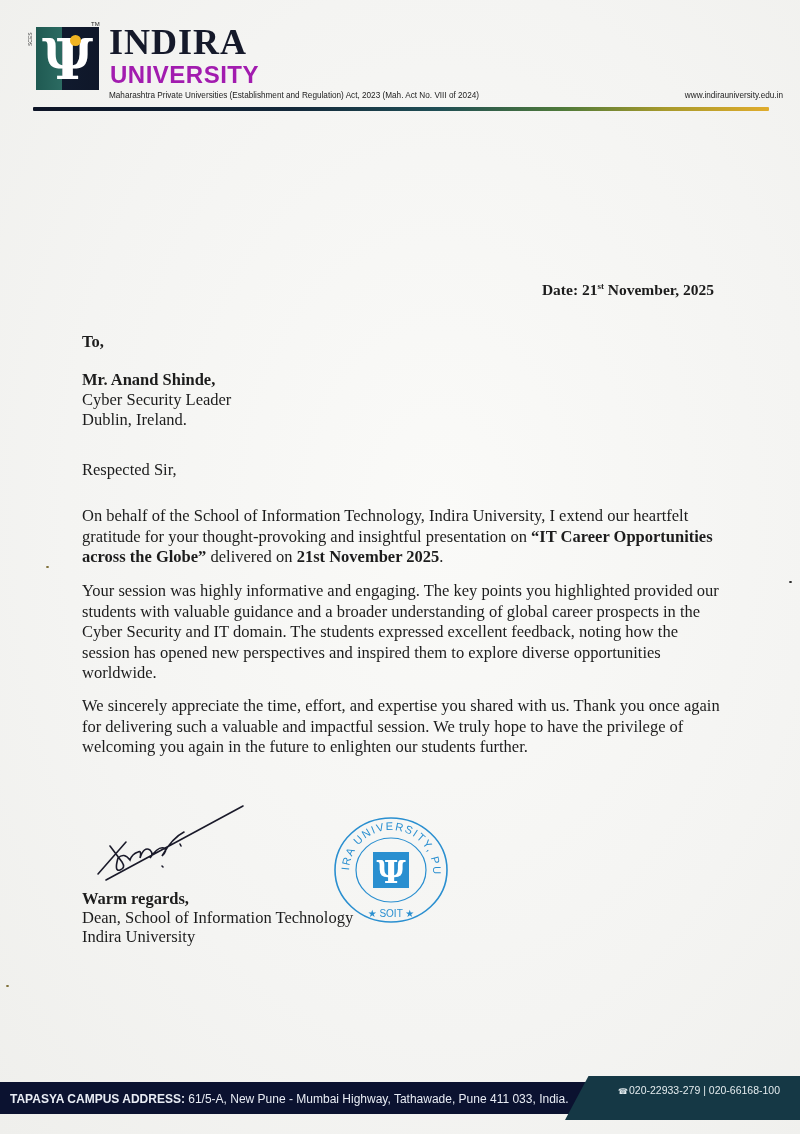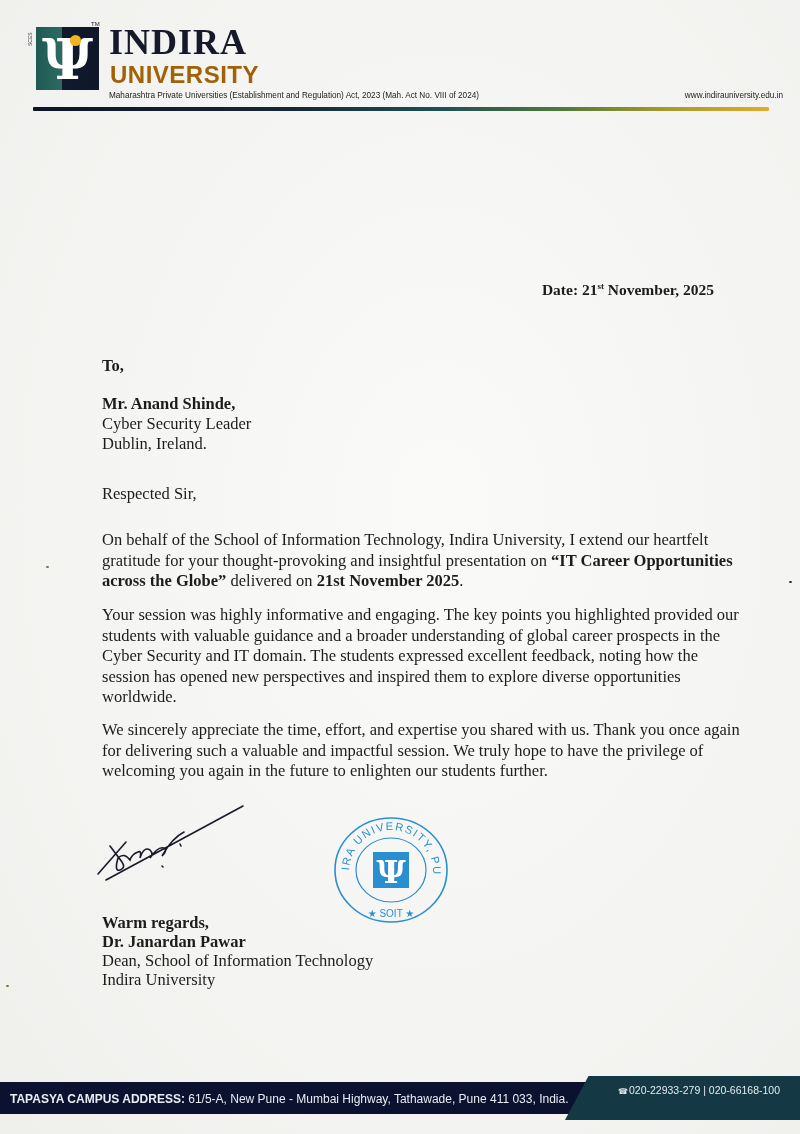--- a/index.html
+++ b/index.html
@@ -30,42 +30,42 @@
   .logo-tm { position: absolute; left: 91px; top: 21px; font-family: "Liberation Sans", sans-serif; font-size: 6px; color: #222; }
   .logo-side { position: absolute; left: 27px; top: 32px; font-family: "Liberation Sans", sans-serif; font-size: 5px; color: #333; transform: rotate(-90deg); transform-origin: left top; top: 46px; }
   .brand-indira {
     position: absolute; left: 109px; top: 22px;
     font-family: "Liberation Serif", serif; font-weight: bold; font-size: 36px; letter-spacing: 1px; line-height: 40px;
     color: #15192a;
   }
   .brand-university {
     position: absolute; left: 110px; top: 63px;
     font-family: "Liberation Sans", sans-serif; font-weight: bold; font-size: 24px; line-height: 24px; letter-spacing: 0.5px;
-    color: #a16207;
+    color: #a21caf;
   }
   .brand-act {
     position: absolute; left: 109px; top: 91px;
     font-family: "Liberation Sans", sans-serif; font-size: 8.2px; color: #222;
   }
   .brand-url {
     position: absolute; right: 17px; top: 91px;
     font-family: "Liberation Sans", sans-serif; font-size: 8.2px; color: #222;
   }
   .header-rule {
     position: absolute; left: 33px; top: 107px; width: 736px; height: 4px;
     background: linear-gradient(90deg, #0d1426 0%, #13283a 35%, #1f4e55 55%, #4f7a3a 72%, #a89a2c 86%, #e0ac2c 100%);
     border-radius: 1px;
   }
   
   .letter-date {
     position: absolute; right: 86px; top: 281px;
     font-weight: bold; font-size: 15.5px;
   }
   .letter-date sup { font-size: 9px; vertical-align: 6px; line-height: 0; }
-  .block { position: absolute; left: 102px; font-size: 16.5px; line-height: 20px; margin-top: 24px; }
+  .block { position: absolute; left: 82px; font-size: 16.5px; line-height: 20px; }
   .to { top: 332px; font-weight: bold; }
   .recipient { top: 370px; }
   .recipient .name { font-weight: bold; }
   .salutation { top: 460px; }
   .para { width: 640px; line-height: 20.5px; }
   .p1 { top: 506px; }
   .p2 { top: 581px; }
   .p3 { top: 696px; }
   .para b { font-weight: bold; }
   
@@ -126,21 +126,20 @@
 
 <div class="block para p1"><span>On behalf of the School of Information Technology, Indira University, I extend our heartfelt gratitude for your thought-provoking and insightful presentation on </span><b>“IT Career Opportunities across the Globe”</b><span> delivered on </span><b>21st November 2025</b><span>.</span></div>
 <div class="block para p2">Your session was highly informative and engaging. The key points you highlighted provided our students with valuable guidance and a broader understanding of global career prospects in the Cyber Security and IT domain. The students expressed excellent feedback, noting how the session has opened new perspectives and inspired them to explore diverse opportunities worldwide.</div>
 <div class="block para p3">We sincerely appreciate the time, effort, and expertise you shared with us. Thank you once again for delivering such a valuable and impactful session. We truly hope to have the privilege of welcoming you again in the future to enlighten our students further.</div>
 
 <svg class="signature" viewBox="0 0 160 90">
   <path d="M10 78 L38 46 M22 50 L34 66 Q38 72 32 74 Q26 76 30 62 Q36 56 42 64 Q44 58 50 56 Q54 54 52 62 Q56 50 62 54 Q66 58 62 62 Q70 50 76 52 Q80 54 74 60 Q84 42 96 36 M18 84 L155 10 M92 48 L93 50 M74 70 L75 71" fill="none" stroke="#1a1a2a" stroke-width="1.6" stroke-linecap="round"></path>
 </svg>
 <div class="block closing">
   <div class="bold">Warm regards,</div>
-  <div class="bold">Dr. Janardan Pawar</div>
   <div>Dean, School of Information Technology</div>
   <div>Indira University</div>
 </div>
 
 <svg class="stamp" viewBox="0 0 120 108">
   <defs>
     <path id="ringTop" d="M18 56 A42 42 0 0 1 102 56"></path>
     <path id="ringBottom" d="M36 86 A36 36 0 0 0 84 86"></path>
   </defs>
   <ellipse cx="60" cy="54" rx="56" ry="52" fill="none" stroke="#2a8fd0" stroke-width="1.6"></ellipse>

